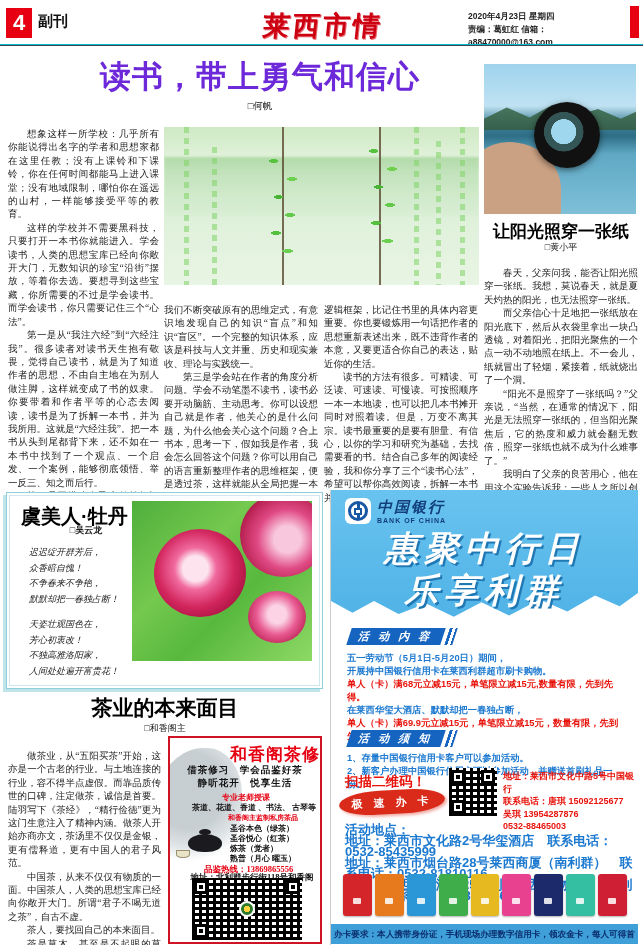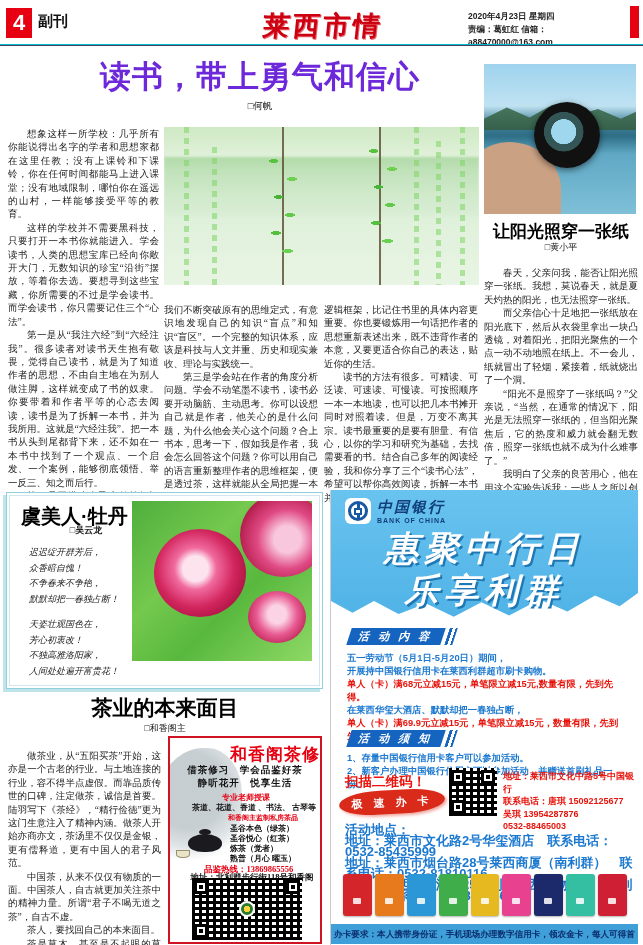--- a/index.html
+++ b/index.html
@@ -214,21 +214,21 @@
     <div class="fl fl1"></div>
       <div class="fl fl2"></div>
       <div class="fl fl3"></div>
   </div>
 </div>
 
 <div class="abs tea-title">茶业的本来面目</div>
 <div class="abs tea-byline">□和香阁主</div>
 <div class="abs bodytext tea-body">
   <p class="ind">做茶业，从“五阳买茶”开始，这亦是一个古老的行业。与土地连接的行业，容不得半点虚假。而靠品质传世的口碑，注定做茶，诚信是首要。陆羽写下《茶经》，“精行俭德”更为这门生意注入了精神内涵。做茶人开始亦商亦文，茶汤里不仅仅是金银，更有儒释道，更有中国人的君子风范。</p>
-  <p class="ind">中国茶，从来不仅仅有物质的一面。中国茶人，自古就更加关注茶中的精神力量。所谓“君子不喝无道之茶”，自古不虚。</p>
+  <p class="ind">中国茶，从来不仅仅有物质的一面。中国茶人，人类的思想宝库已经向你敞开大门。所谓“君子不喝无道之茶”，自古不虚。</p>
   <p class="ind">茶人，要找回自己的本来面目。</p>
   <p class="ind">茶是草木，甚至是不起眼的草木。茶生于自然，离开自然，茶无法生存。茶人最本源的思考，便是透过茶，看清人在自然之中的位置，懂得轻重缓急，才能娓娓道来自己的生命历程。而茶人的职责就是散发自己由内而来的美好。透过茶性之美，人性之美，将这美好的频率散发出来。</p>
 </div>
 
 <div class="abs teaad">
   <div class="ink"></div>
   <div class="pot"></div>
   <div class="potlid"></div>
   <div class="cup"></div>
   <div class="teaad-title">和香阁茶修</div>

